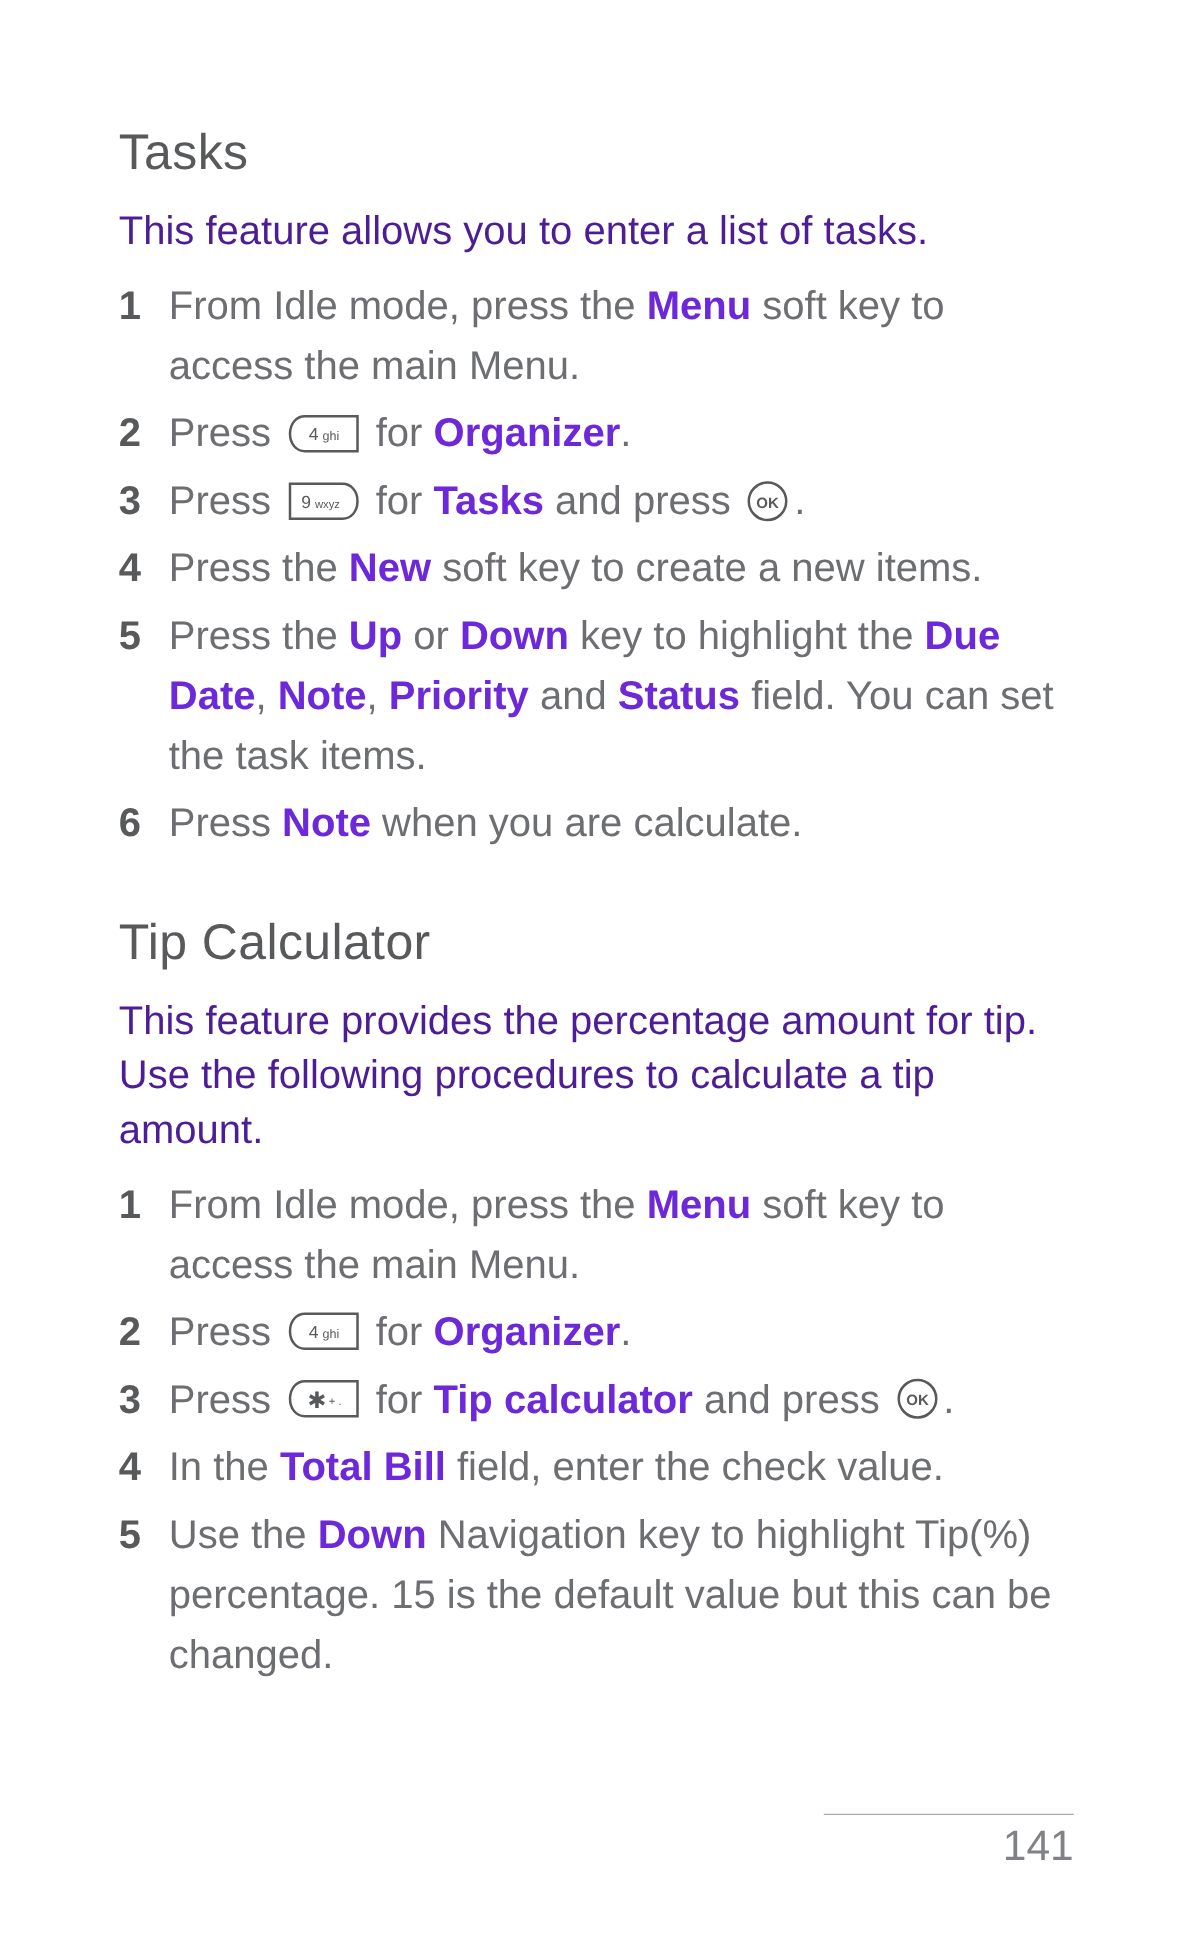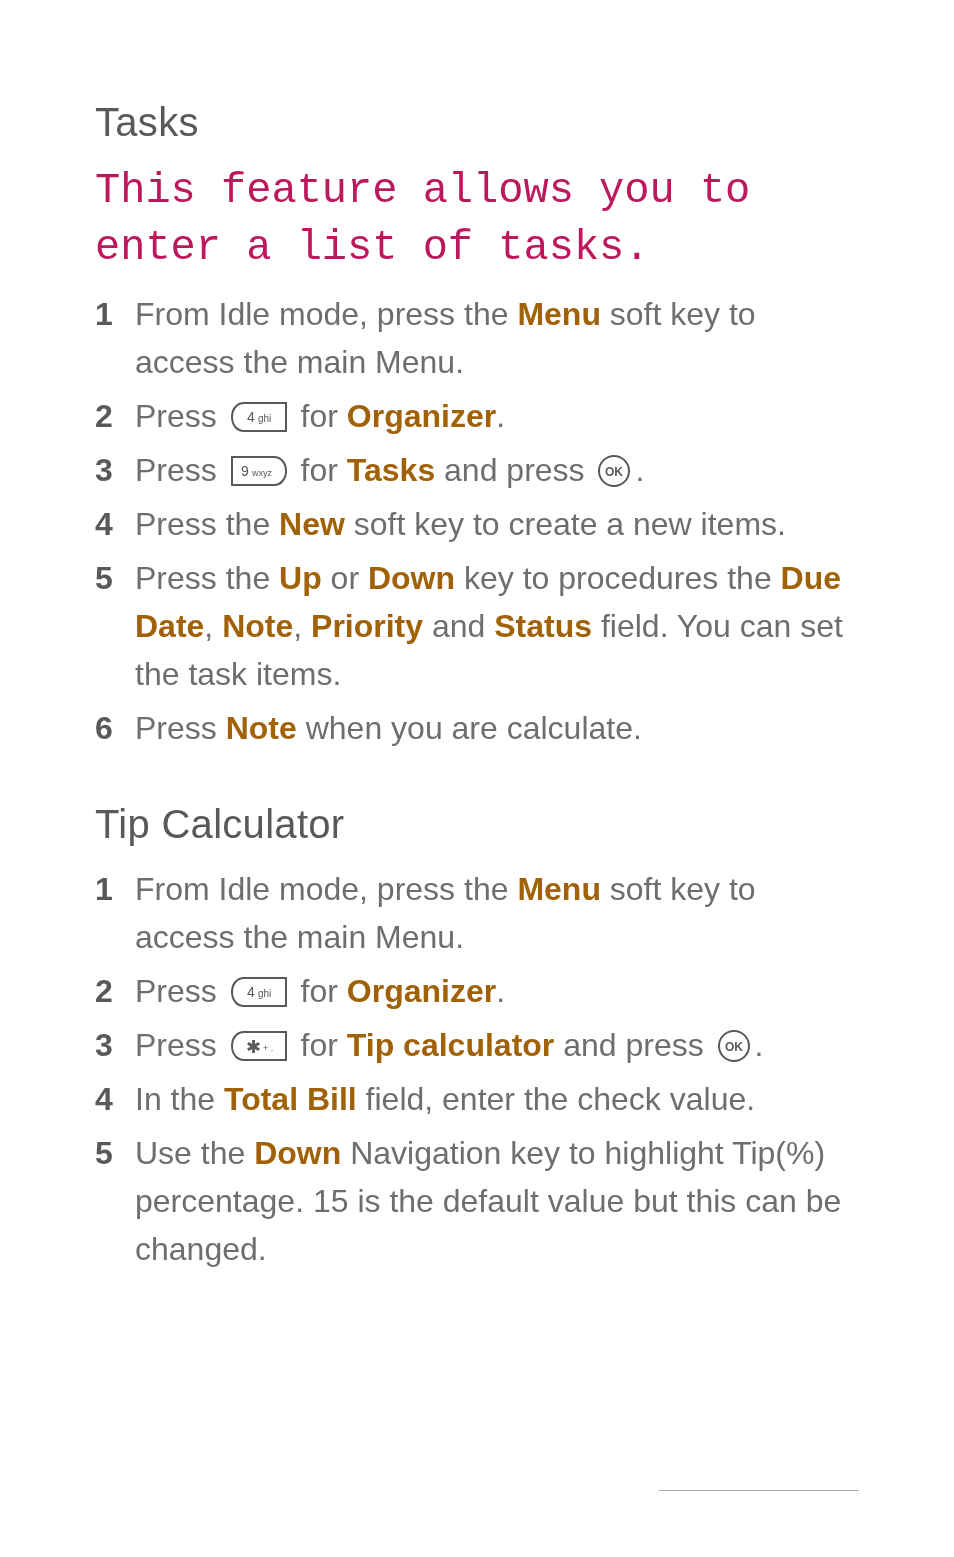--- a/index.html
+++ b/index.html
@@ -20,26 +20,25 @@
     position: relative;
   }
   h2.section-heading {
     font-size: 40px;
     font-weight: 400;
     margin: 0 0 18px 0;
     letter-spacing: 0.3px;
     color: #58595b;
   }
   p.lead {
-    font-size: 42px;
+    font-size: 32px;
     font-weight: 300;
     margin: 0 0 14px 0;
     line-height: 1.35;
-    color: #be185d;
-    font-family: Liberation Mono, monospace;
+    color: #4c1d95;
   }
   ol.steps {
     list-style: none;
     padding: 0;
     margin: 0 0 50px 0;
     counter-reset: step;
   }
   ol.steps > li {
     font-size: 32px;
     font-weight: 300;
@@ -51,21 +50,21 @@
   }
   ol.steps > li .num {
     position: absolute;
     left: 0;
     top: 0;
     font-weight: 700;
     color: #58595b;
   }
   .bold {
     font-weight: 700;
-    color: #a16207;
+    color: #6d28d9;
   }
   .key {
     display: inline-block;
     vertical-align: middle;
     margin: 0 4px;
     position: relative;
     top: -2px;
   }
   .key svg { display: block; }
   .page-number-wrap {
@@ -122,32 +121,33 @@
           </svg></span><span>.</span>
     </li>
 
     <li>
       <span class="num">4</span>
       <span>Press the </span><span class="bold">New</span><span> soft key to create a new items.</span>
     </li>
 
     <li>
       <span class="num">5</span>
-      <span>Press the </span><span class="bold">Up</span><span> or </span><span class="bold">Down</span><span> key to procedures the </span><span class="bold">Due Date</span><span>, </span><span class="bold">Note</span><span>, </span><span class="bold">Priority</span><span> and </span><span class="bold">Status</span><span> field. You can set the task items.</span>
+      <span>Press the </span><span class="bold">Up</span><span> or </span><span class="bold">Down</span><span> key to highlight the </span><span class="bold">Due Date</span><span>, </span><span class="bold">Note</span><span>, </span><span class="bold">Priority</span><span> and </span><span class="bold">Status</span><span> field. You can set the task items.</span>
     </li>
 
     <li>
       <span class="num">6</span>
       <span>Press </span><span class="bold">Note</span><span> when you are calculate.</span>
     </li>
 
   </ol>
 
   <div class="second-block">
     <h2 class="section-heading">Tip Calculator</h2>
+    <p class="lead">This feature provides the percentage amount for tip. Use the following procedures to calculate a tip amount.</p>
 
     <ol class="steps">
 
       <li>
         <span class="num">1</span>
         <span>From Idle mode, press the </span><span class="bold">Menu</span><span> soft key to access the main Menu.</span>
       </li>
 
       <li>
         <span class="num">2</span>
@@ -178,15 +178,16 @@
       <li>
         <span class="num">5</span>
         <span>Use the </span><span class="bold">Down</span><span> Navigation key to highlight Tip(%) percentage. 15 is the default value but this can be changed.</span>
       </li>
 
     </ol>
   </div>
 
   <div class="page-number-wrap">
     <div class="page-number-rule"></div>
+    <div class="page-number">141</div>
   </div>
 
 </div>
 
 </body></html>

